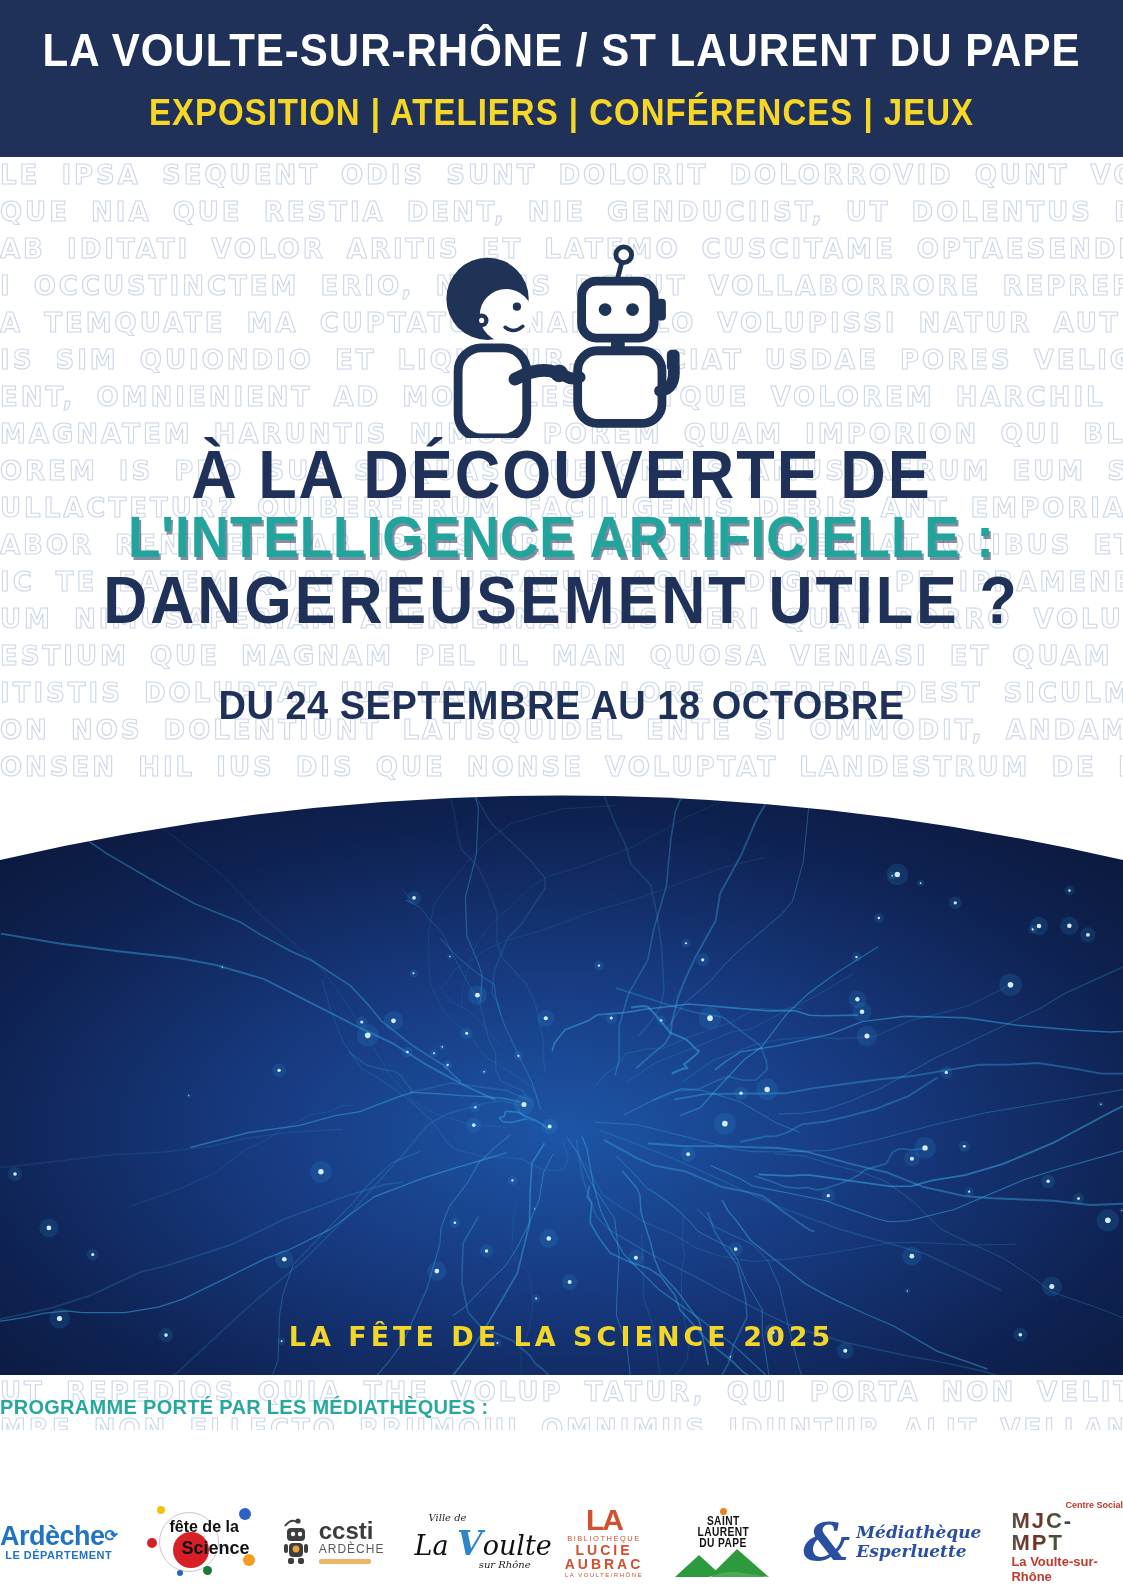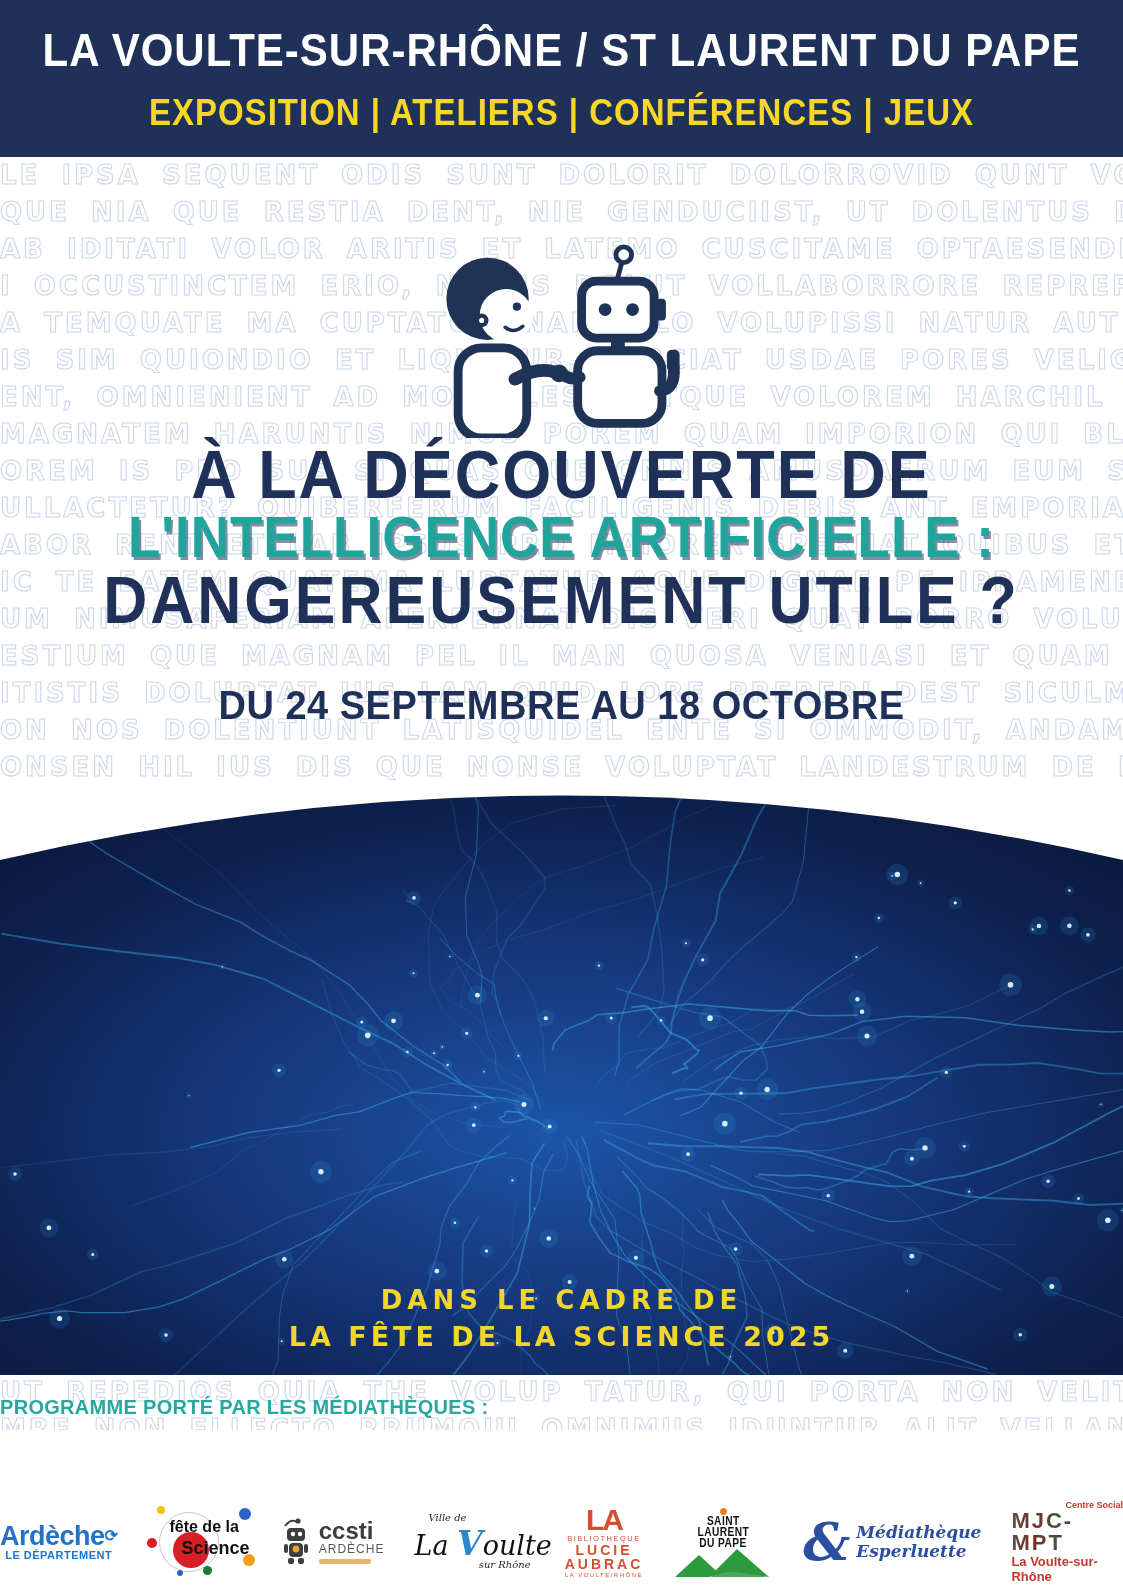--- a/index.html
+++ b/index.html
@@ -422,21 +422,20 @@
           <circle cx="407.3904454014264" cy="259.04840181116015" r="5.3" fill="#2e9fe8" opacity="0.16"></circle>
           <circle cx="407.3904454014264" cy="259.04840181116015" r="1.3" fill="#dff4ff" opacity="0.95"></circle>
           <circle cx="862.050837877905" cy="218.74631966114976" r="9.4" fill="#2e9fe8" opacity="0.16"></circle>
           <circle cx="862.050837877905" cy="218.74631966114976" r="2.3" fill="#dff4ff" opacity="0.95"></circle>
           <circle cx="279.07253898726776" cy="277.3265897866804" r="6.8" fill="#2e9fe8" opacity="0.16"></circle>
           <circle cx="279.07253898726776" cy="277.3265897866804" r="1.7" fill="#dff4ff" opacity="0.95"></circle>
           <circle cx="598.9366418202408" cy="172.6219903852325" r="4.9" fill="#2e9fe8" opacity="0.16"></circle>
           <circle cx="598.9366418202408" cy="172.6219903852325" r="1.2" fill="#dff4ff" opacity="0.95"></circle>
         </g>
       </svg>
-    <div class="frame-text ft1">DANS LE CADRE DE</div>
     <div class="frame-text ft2">LA FÊTE DE LA SCIENCE 2025</div>
   </div>
 
   <div class="footer-heading">PROGRAMME PORTÉ PAR LES MÉDIATHÈQUES :</div>
   <div class="contact-block">
     </div>
 
   <div class="logos-row">
 
     <div class="logo">

